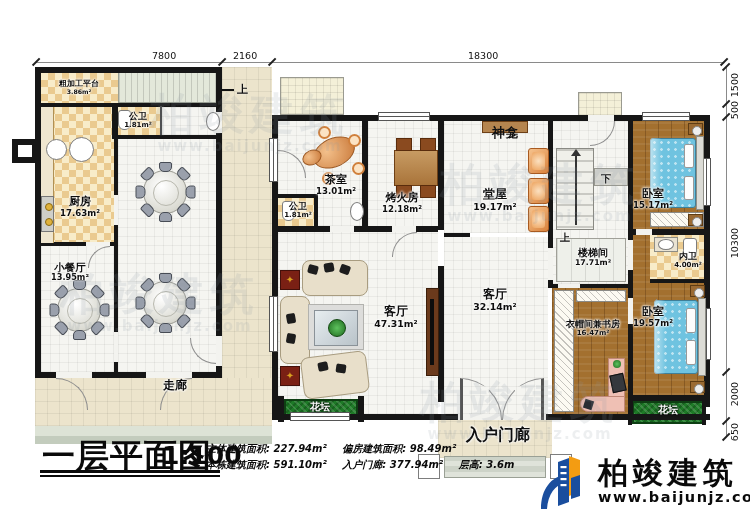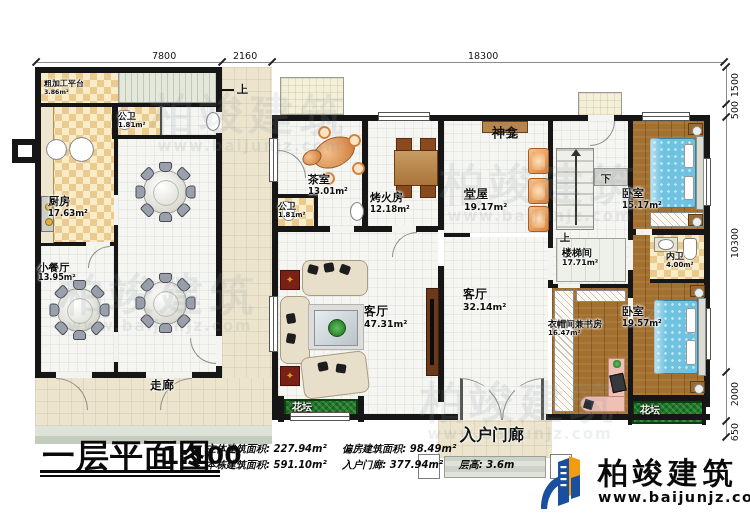--- a/index.html
+++ b/index.html
@@ -28,21 +28,21 @@
   .gap{background:#f3f3ef;}
   .window{background:#fff linear-gradient(#555,#555) center/100% 1px no-repeat;border:1px solid #555;box-sizing:border-box;}
   .windowv{background:#fff linear-gradient(#555,#555) center/1px 100% no-repeat;border:1px solid #555;box-sizing:border-box;}
   
   .arc{box-sizing:border-box;}
   .arc.tr{border-top:1.5px solid #8d8d8d;border-right:1.5px solid #8d8d8d;border-top-right-radius:100%;}
   .arc.tl{border-top:1.5px solid #8d8d8d;border-left:1.5px solid #8d8d8d;border-top-left-radius:100%;}
   .arc.br{border-bottom:1.5px solid #8d8d8d;border-right:1.5px solid #8d8d8d;border-bottom-right-radius:100%;}
   .arc.bl{border-bottom:1.5px solid #8d8d8d;border-left:1.5px solid #8d8d8d;border-bottom-left-radius:100%;}
   
-  .lbl{position:absolute;color:#0d0d0d;font-weight:bold;line-height:1.15;white-space:nowrap;
+  .lbl{position:absolute;text-align:center;color:#0d0d0d;font-weight:bold;line-height:1.15;white-space:nowrap;
        text-shadow:0 0 2px #fff,0 0 3px #fff,0 0 3px #fff;z-index:30;}
   .lbl .ar{display:block;font-weight:bold;font-size:.78em;}
   .lblw{color:#fff;text-shadow:0 0 2px #000,0 0 3px #000;}
   .dlbl{position:absolute;font-size:9.5px;color:#111;z-index:30;white-space:nowrap;}
   .vlbl{writing-mode:vertical-rl;transform:rotate(180deg);}
   .dimline{background:#8a8a8a;z-index:25;}
   .tick{position:absolute;width:10px;height:1.6px;background:#222;transform:rotate(-45deg);z-index:26;}
   
   .rt{position:absolute;width:64px;height:64px;z-index:12;}
   .rt .tb{position:absolute;left:10px;top:10px;width:44px;height:44px;border-radius:50%;

